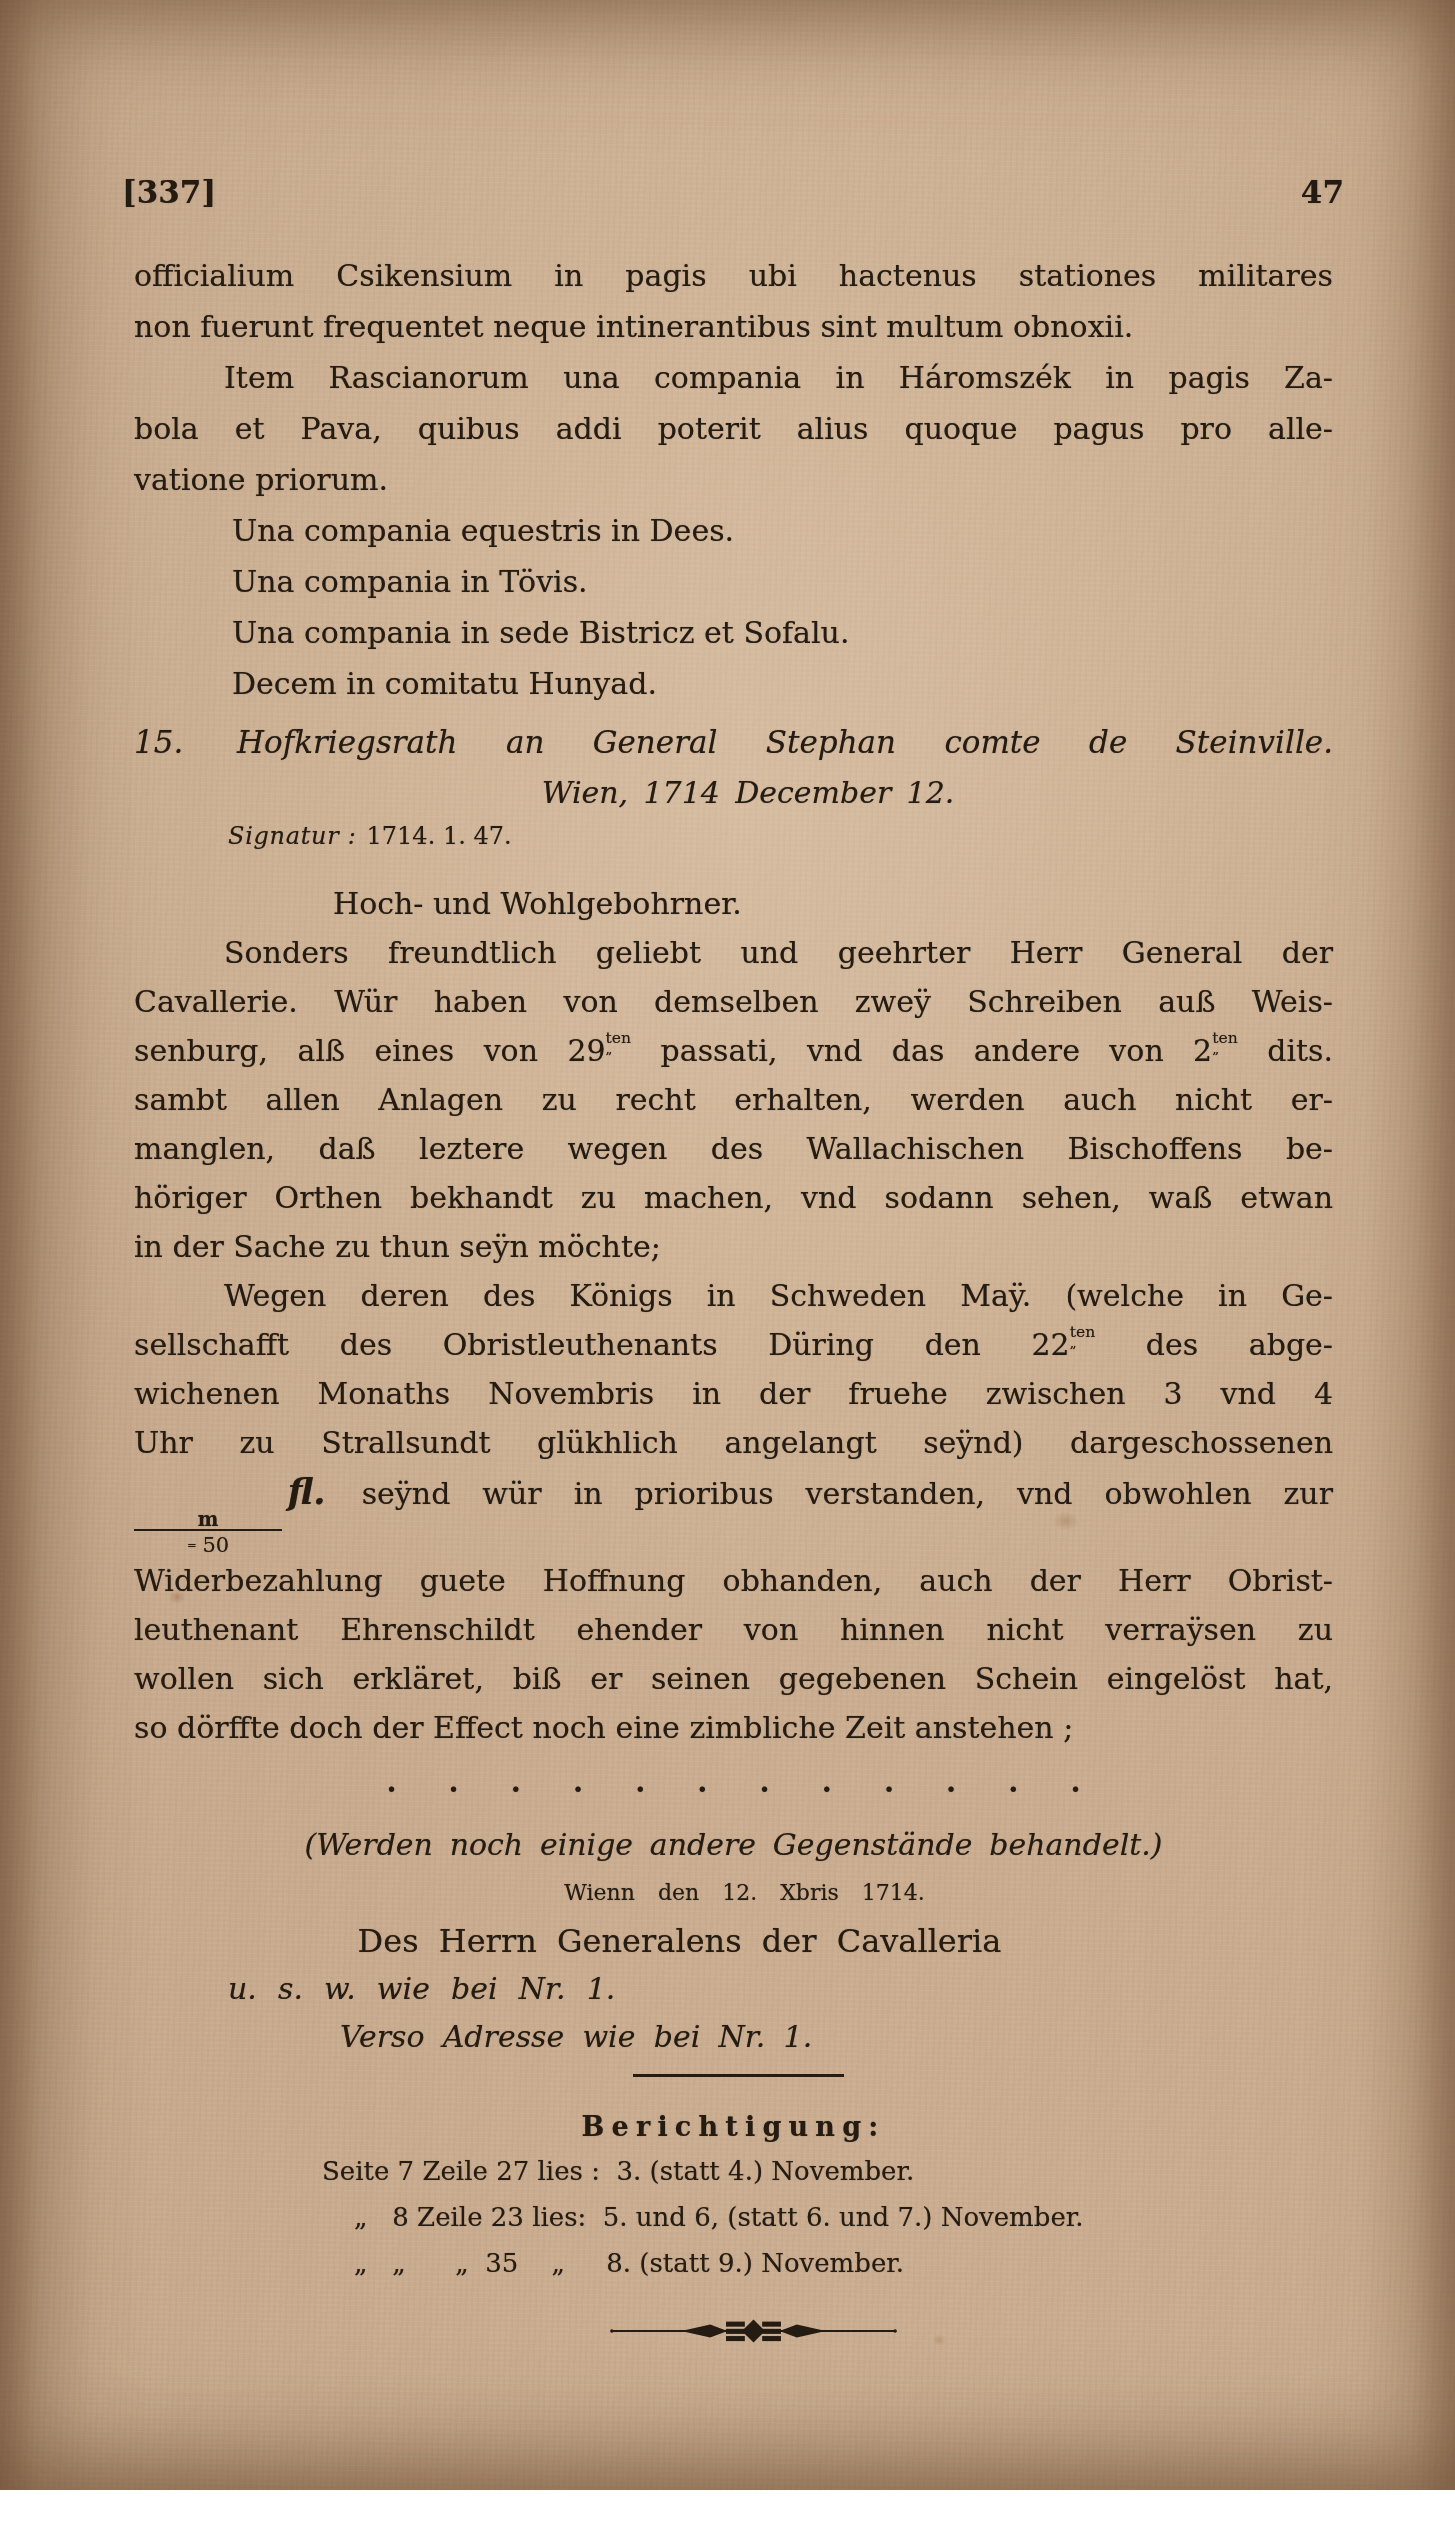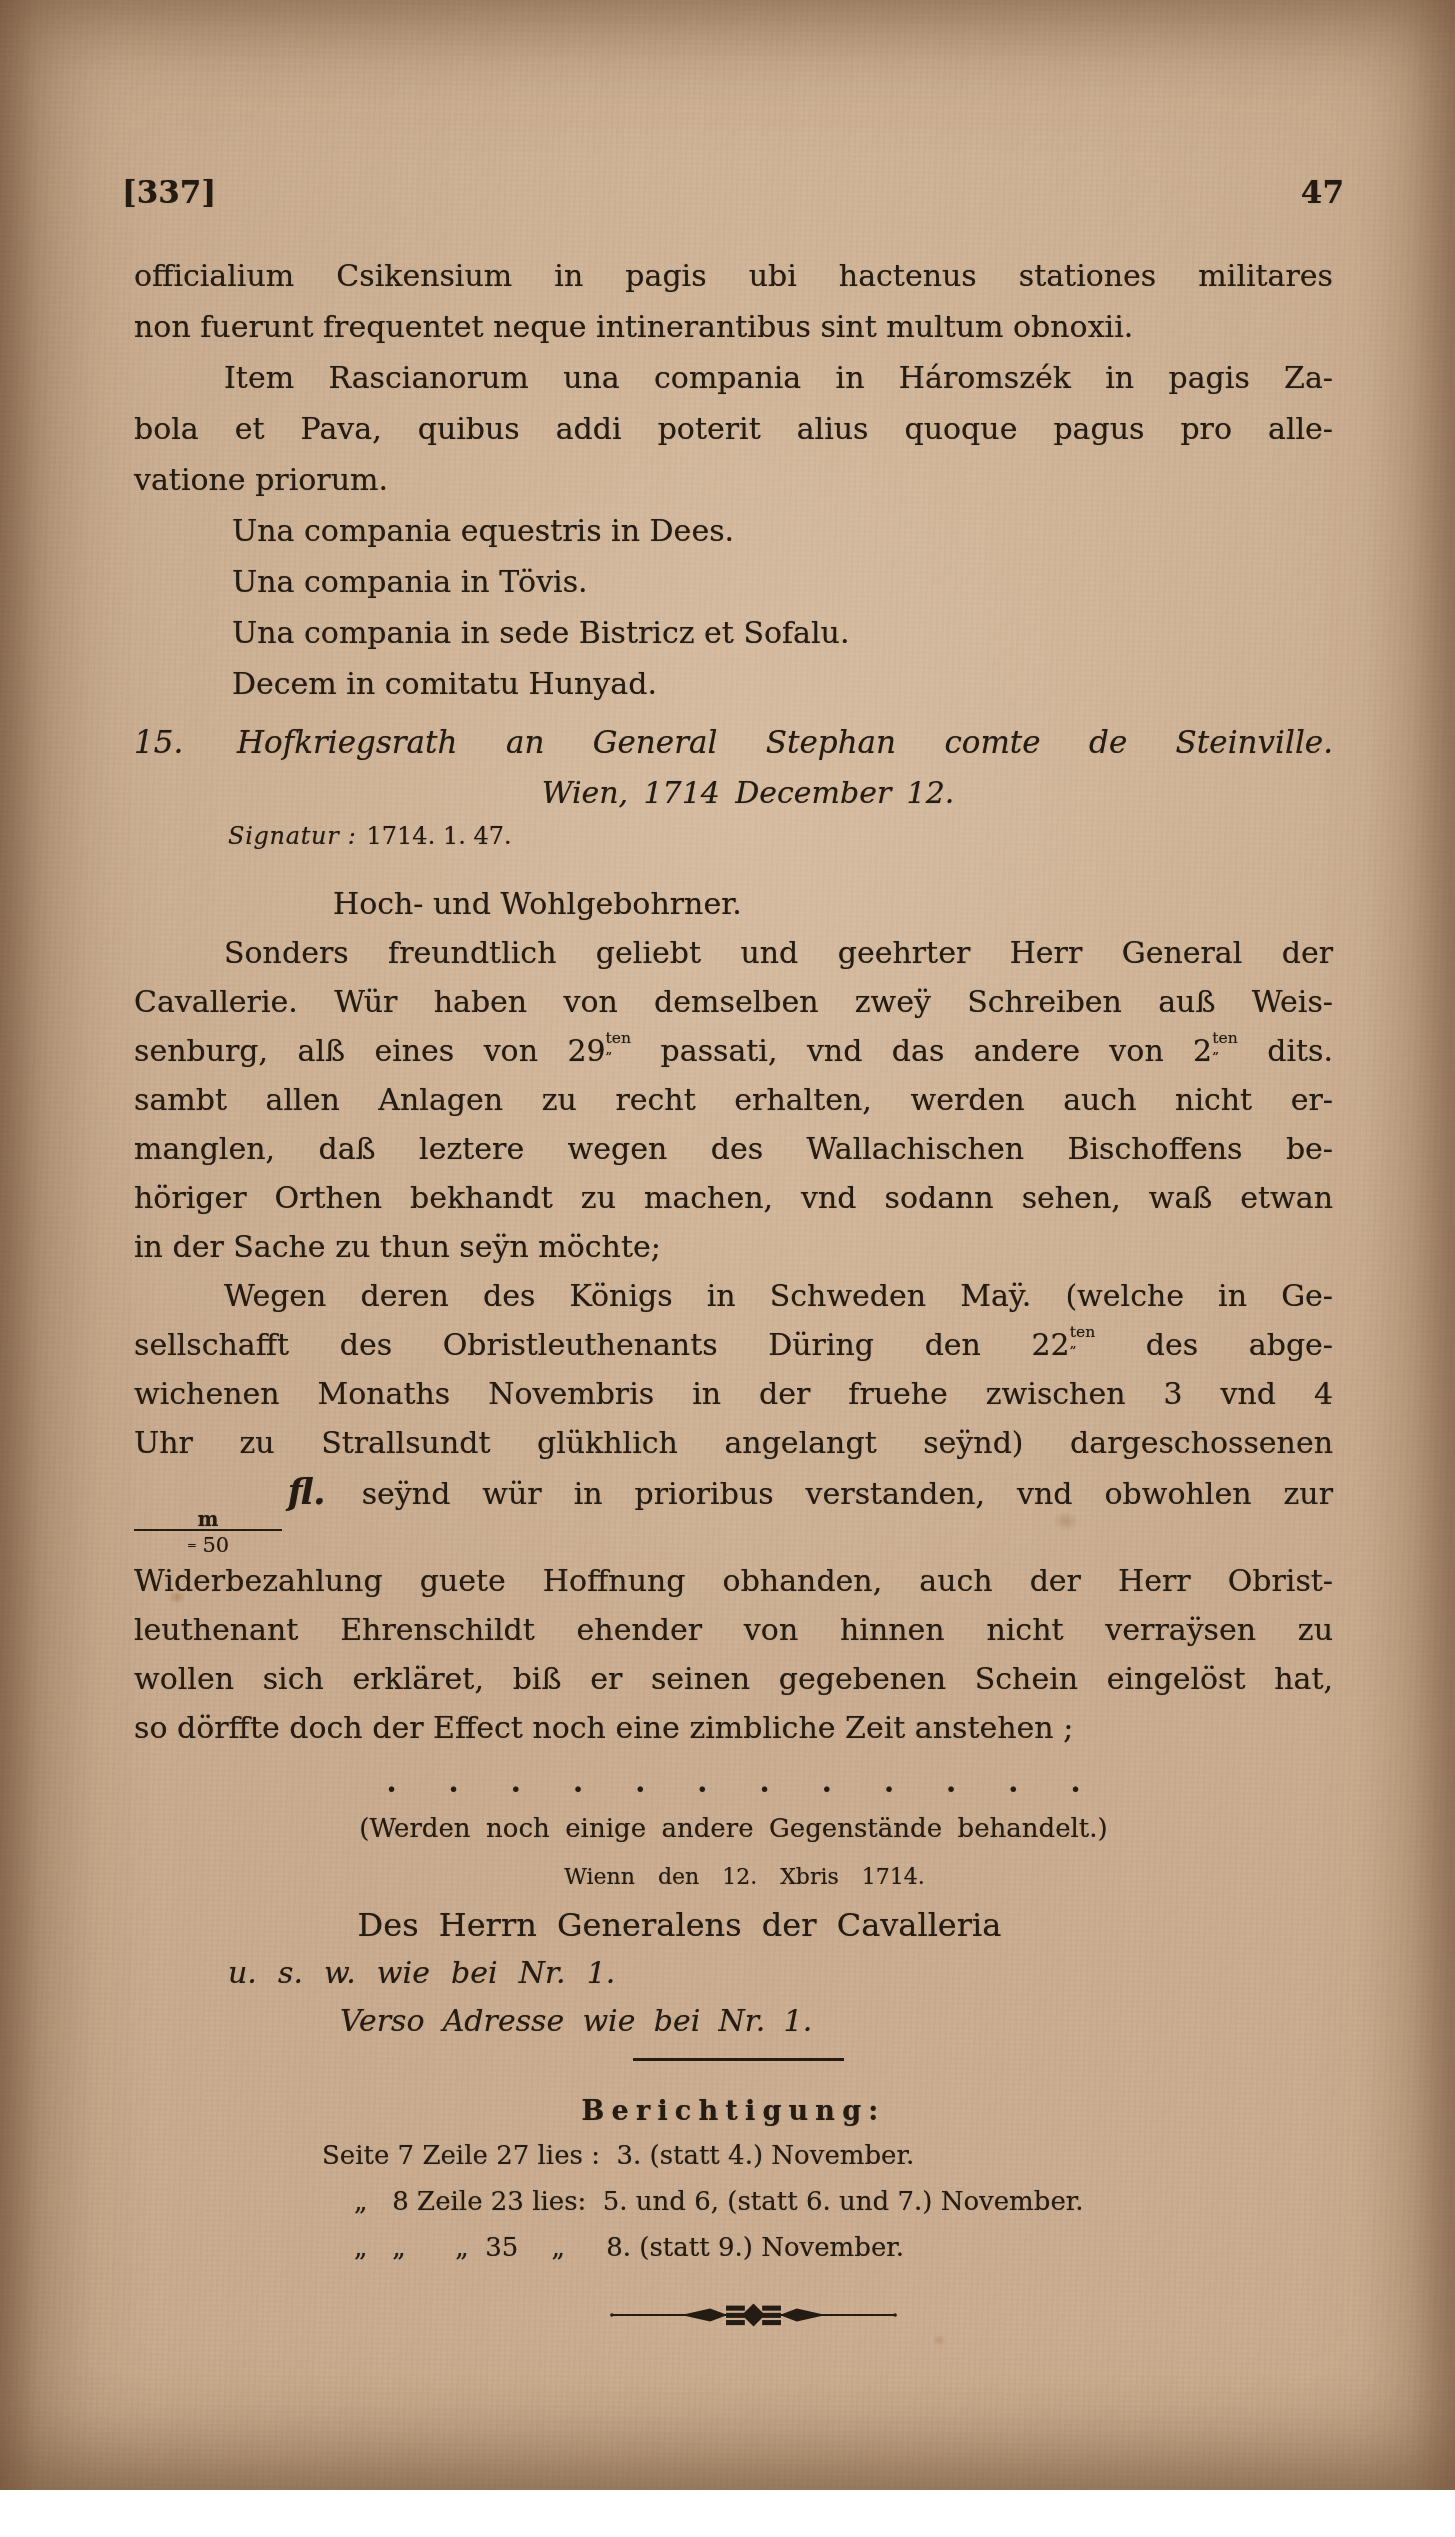--- a/index.html
+++ b/index.html
@@ -45,21 +45,21 @@
   .ord{display:inline-block;text-align:center;font-size:0.52em;line-height:0.72;vertical-align:0.5em;}
   .ord span{display:block;}
   .ord .om{font-size:0.85em;}
   .frac{display:inline-flex;flex-direction:column;align-items:center;width:148px;vertical-align:-22px;margin-right:5.8px;}
   .frac .fn{font-size:19.5px;line-height:17.3px;font-weight:bold;}
   .frac .fr{width:100%;border-top:2.9px solid #241b12;margin:1.4px 0 2.2px;}
   .frac .fd{font-size:21px;line-height:22px;}
   .frac .eq{font-size:11.6px;vertical-align:2.9px;margin-right:5.8px;}
   .fl{font-style:italic;font-size:35px;font-weight:bold;margin-right:4.3px;}
   .dots{font-size:29px;font-weight:bold;word-spacing:42px;text-align:center;line-height:39px;margin-top:11.6px;}
-  .note{font-size:26px;text-align:center;line-height:49px;margin-top:2px;word-spacing:7.2px;}
+  .note{font-style:italic;font-size:30px;text-align:center;line-height:49px;margin-top:18px;word-spacing:7.2px;}
   .dl2{font-size:22px;text-align:center;line-height:48px;padding-left:22px;word-spacing:16px;}
   .signoff{font-size:32px;text-align:center;line-height:48px;padding-right:108px;word-spacing:10px;}
   .usw{font-style:italic;font-size:30px;line-height:48px;margin-left:94px;word-spacing:11.6px;}
   .verso{font-style:italic;font-size:30px;line-height:48px;margin-left:206px;word-spacing:8.7px;}
   .rule{width:211px;height:2.9px;background:#241b12;margin:13px 0 0 499px;}
   .ber-head{font-size:27px;line-height:42px;text-align:center;margin-top:29px;letter-spacing:7.2px;font-weight:bold;}
   .ber-row{font-size:26px;line-height:46px;white-space:pre;margin-left:188px;}
   .ber-row.b{margin-left:220px;}
   .ornament{display:block;margin:29px auto 0;transform:translateX(20px);}
 </style>

